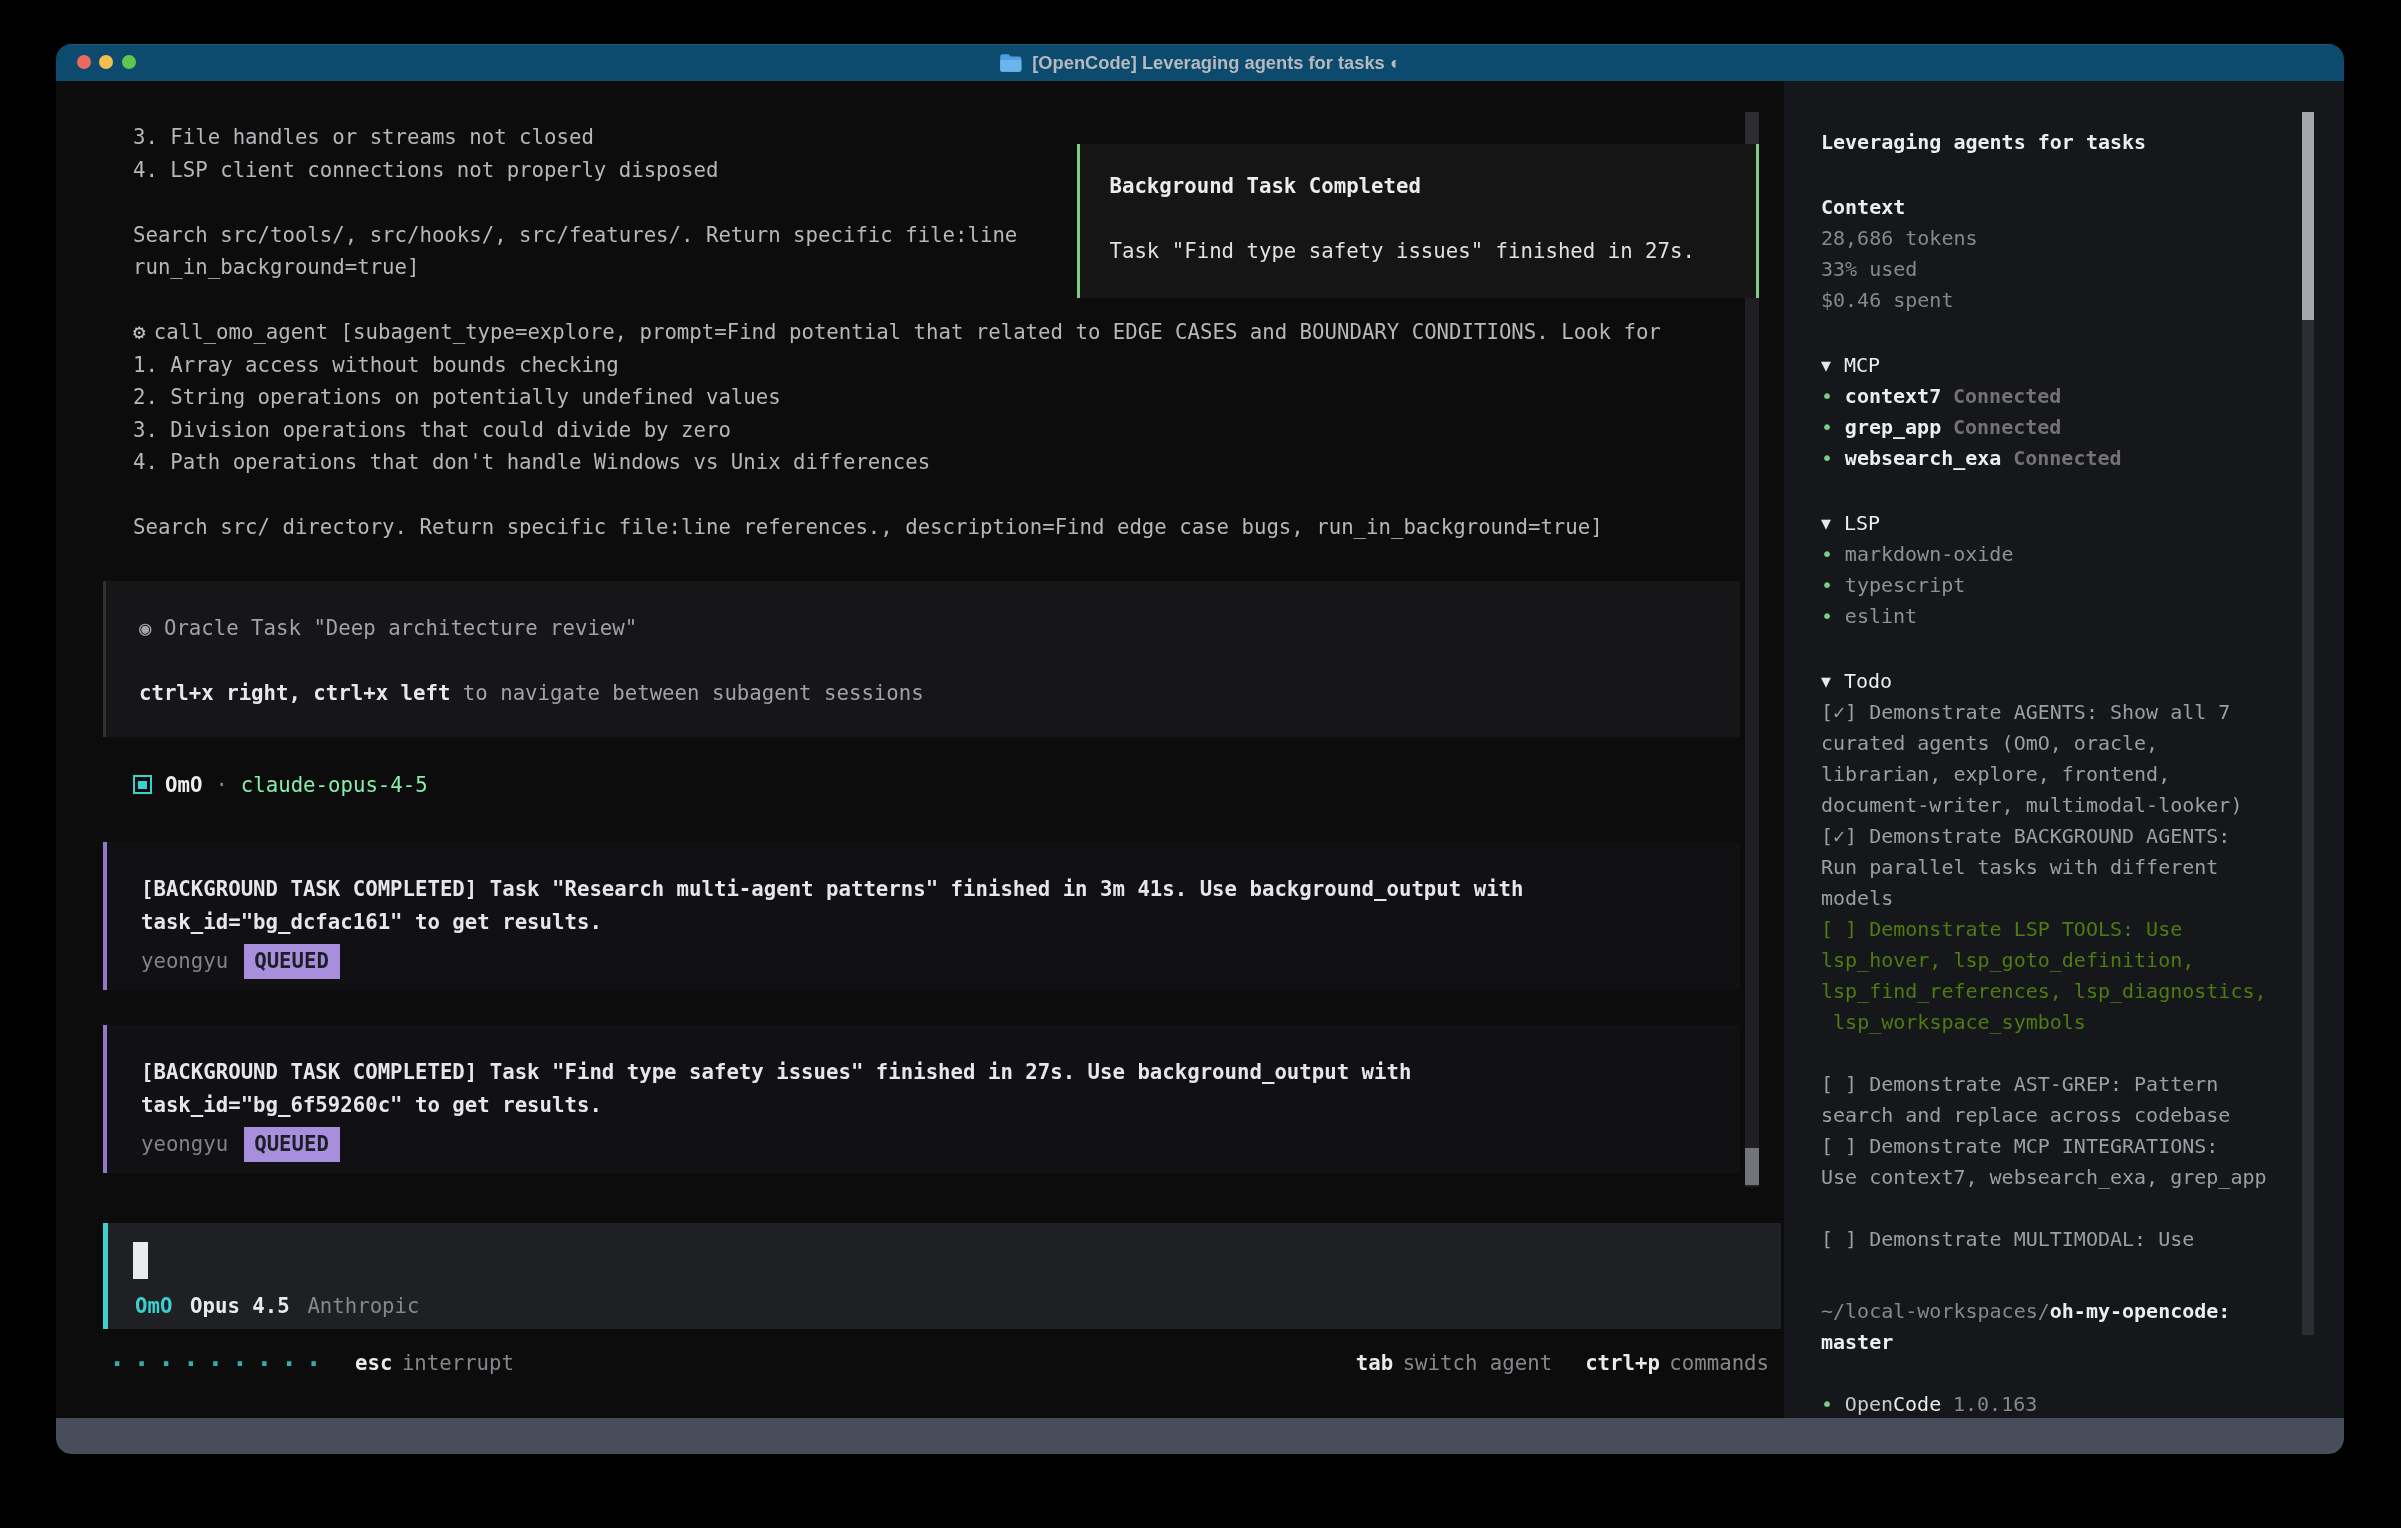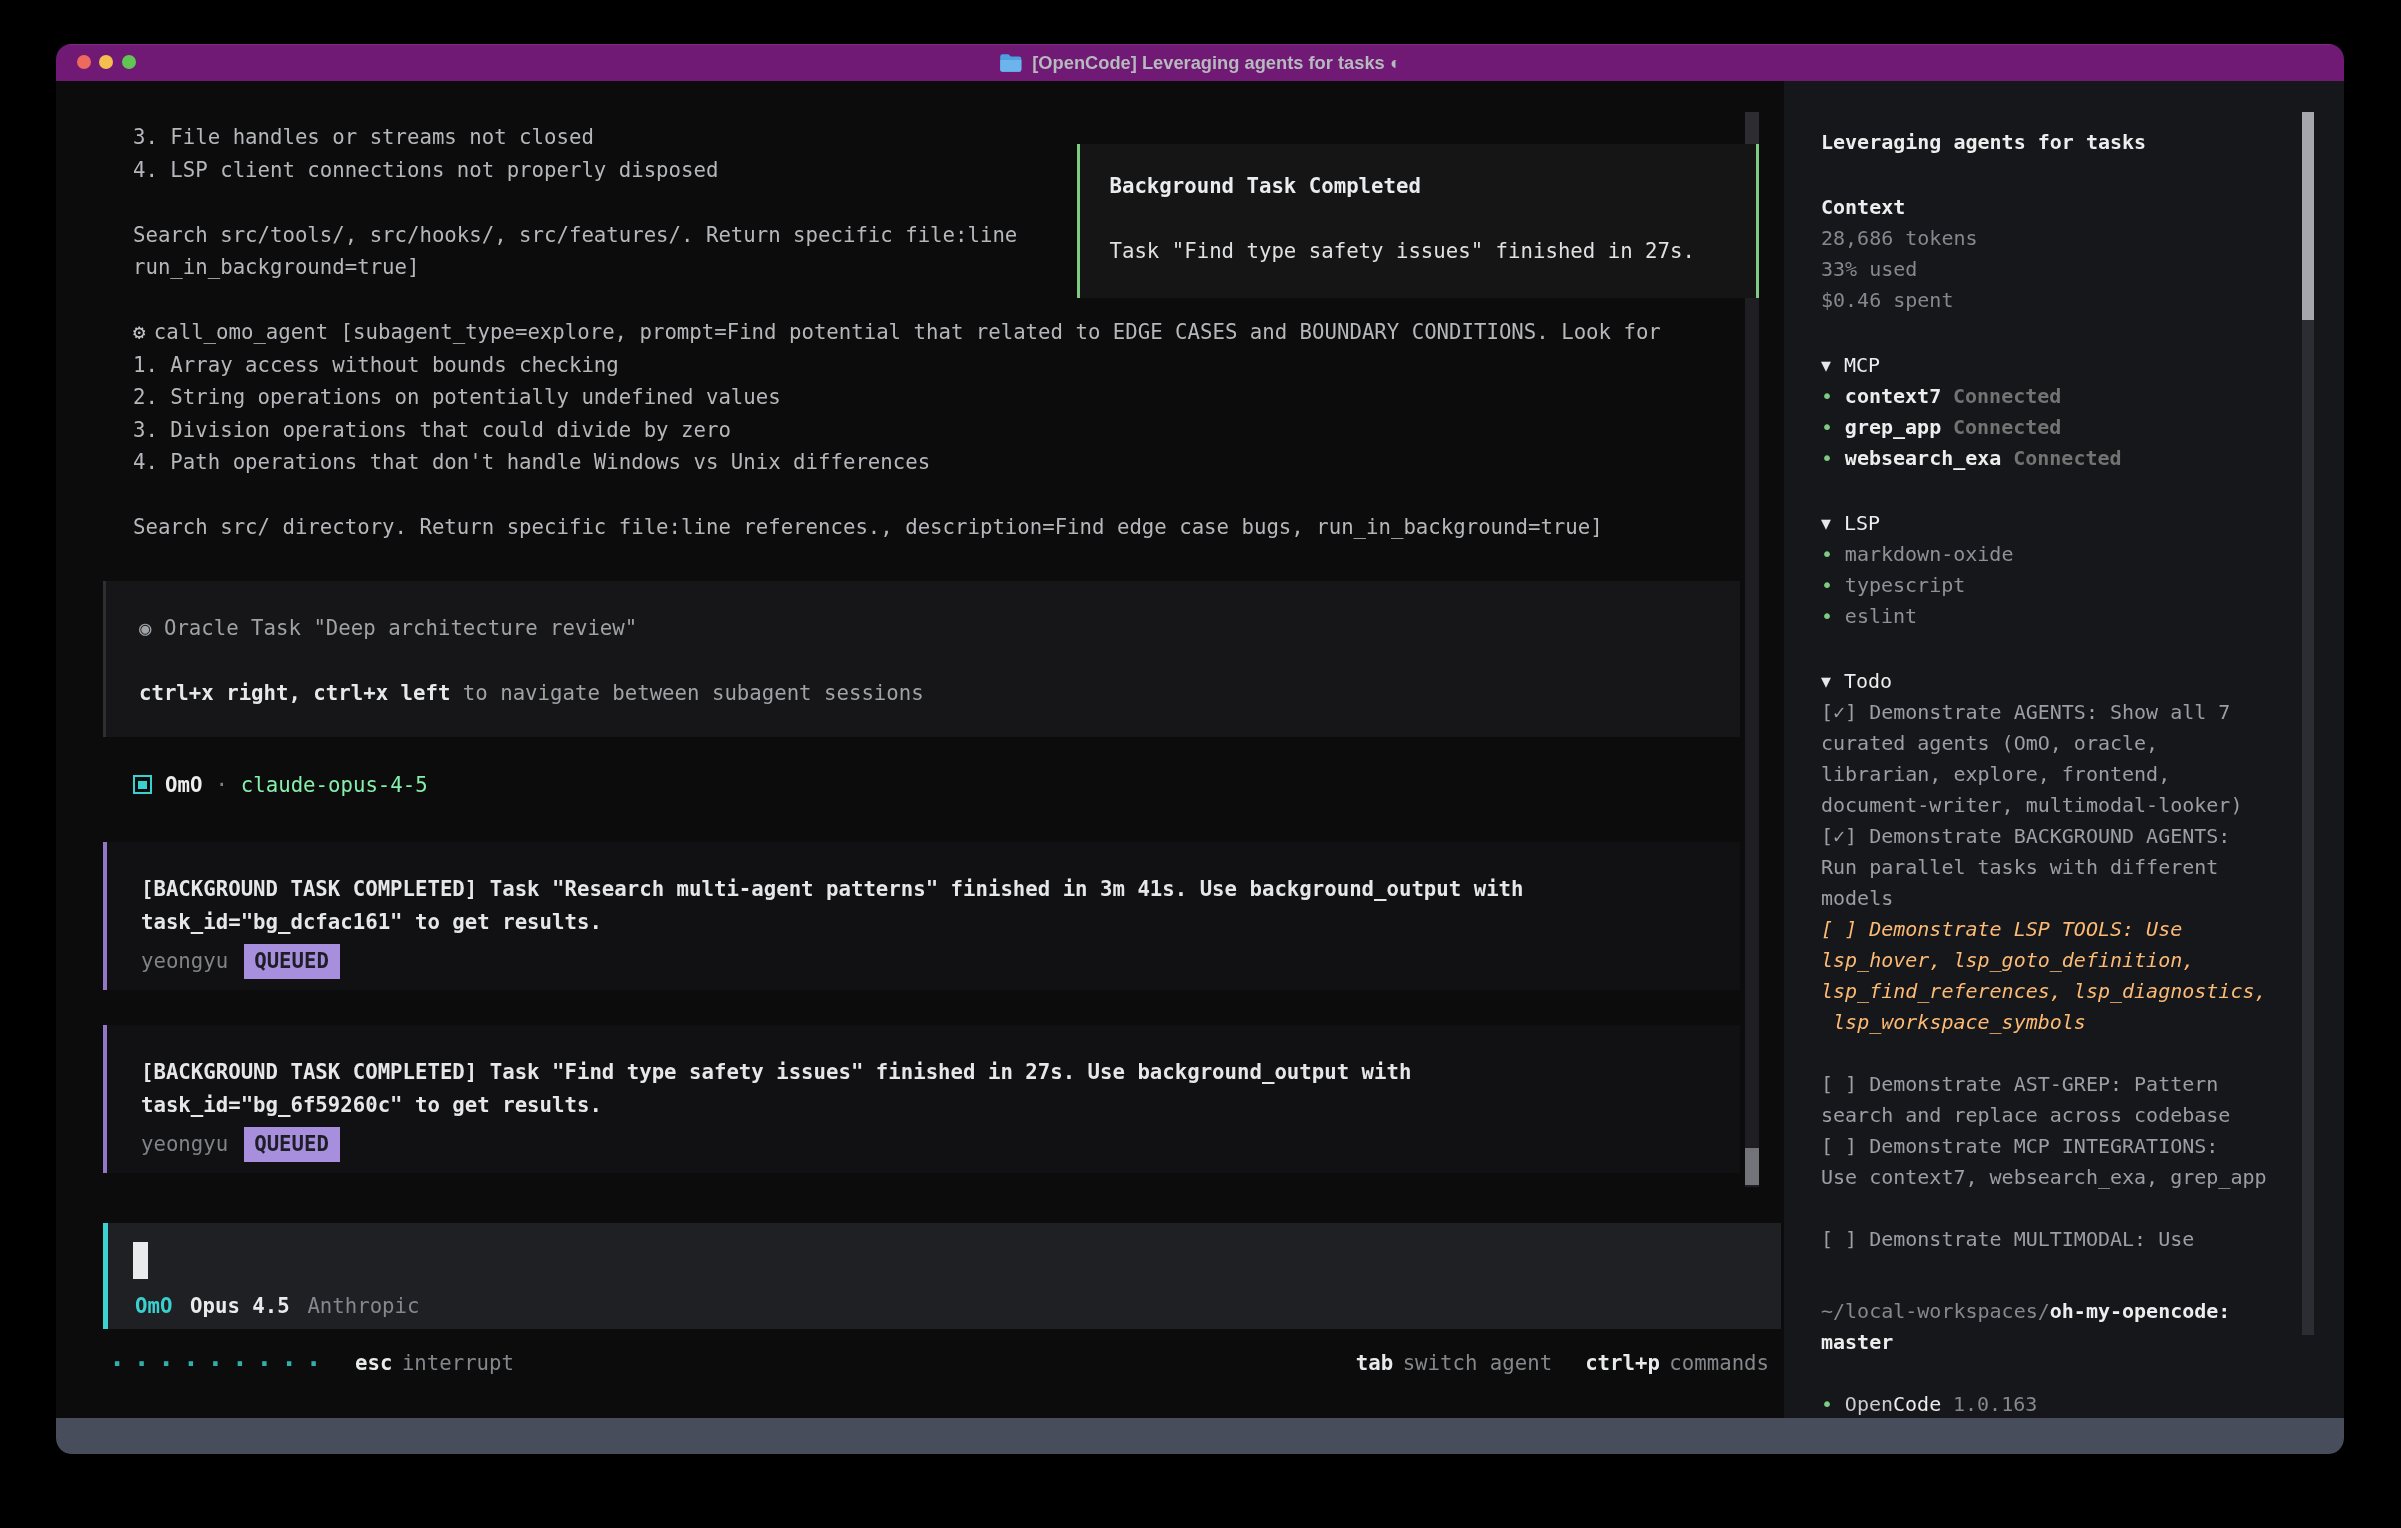--- a/index.html
+++ b/index.html
@@ -9,21 +9,21 @@
   .abs { position:absolute; }
 
   
   .window {
     position:absolute; left:56px; top:44px; width:2288px; height:1410px;
     background:#0c0c0d; border-radius:15.4px; overflow:hidden;
     box-shadow:0 0 0 1.2px rgba(0,0,0,.8);
   }
   .titlebar {
     position:absolute; left:0; top:0; width:100%; height:37px;
-    background:#701a75; box-shadow:inset 0 1.2px 0 rgba(255,255,255,.07);
+    background:#0c4a6e; box-shadow:inset 0 1.2px 0 rgba(255,255,255,.07);
     display:flex; align-items:center; justify-content:center;
   }
   .traffic { position:absolute; left:21px; top:11.2px; display:flex; gap:8.3px; }
   .light { width:14px; height:14px; border-radius:50%; }
   .light.red    { background:#ed6a5f; }
   .light.yellow { background:#f5bf4f; }
   .light.green  { background:#61c554; }
   .titletext {
     font-family:"Liberation Sans",sans-serif; font-weight:bold;
     font-size:18.3px; color:#b6b9bd; display:flex; align-items:center; gap:9.5px;
@@ -121,21 +121,21 @@
   .sect-head { display:flex; align-items:center; gap:13px; margin-top:34px; }
   .tri { color:#e6e7e9; font-size:16.5px; }
   .sect-title { color:#eceded; font-weight:normal; }
   .srow { display:flex; align-items:baseline; gap:11.8px; }
   .bullet { color:#7ecb84; }
   .srow-name-bold { color:#eceded; font-weight:bold; }
   .srow-status { color:#737373;font-weight:bold; }
   .srow-name-dim { color:#8e9195; }
 
   .todo-item { white-space:pre-wrap; color:#9b9ea3; }
-  .todo-item.active { color:#fdba74;font-style:italic; }
+  .todo-item.active { color:#4d7c0f; }
   .todo-item.spaced { margin-top:31px; }
 
   .workspace { margin-top:41px; white-space:pre-wrap; }
   .ws-prefix { color:#85888d; }
   .ws-repo { color:#eceded; font-weight:bold;text-align:center; }
   .ws-branch { color:#eceded; font-weight:bold; }
 
   .version-row { display:flex; align-items:baseline; gap:11.8px; margin-top:31px; }
   .ver-prefix { color:#c9cbcd; }
   .ver-bold { color:#eceded; font-weight:normal; }

